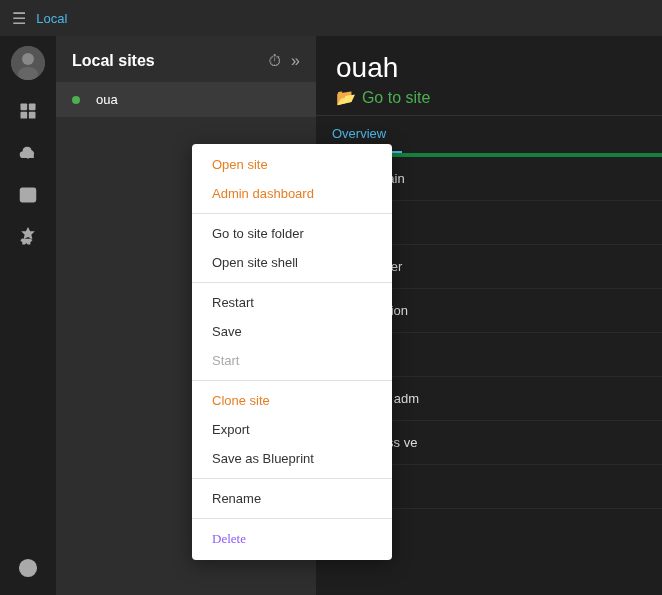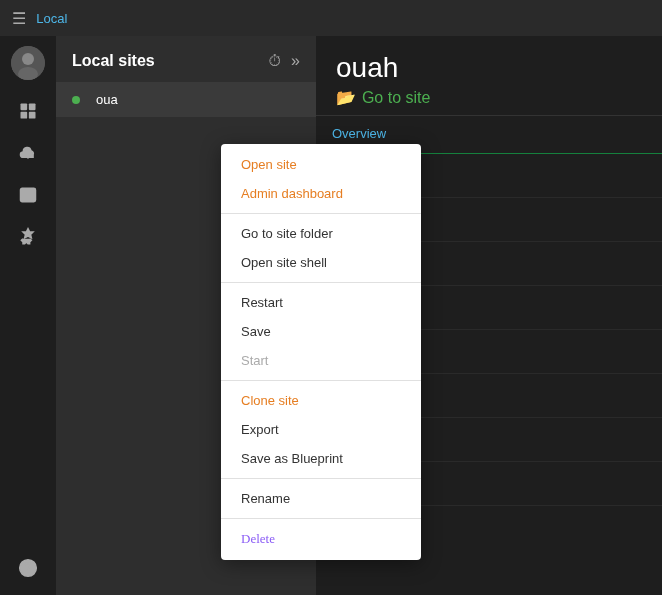--- a/index.html
+++ b/index.html
@@ -144,21 +144,20 @@
     .context-menu {
       position: absolute;
       left: 136px;
       top: 108px;
       width: 200px;
       background: #fff;
       border-radius: 4px;
       box-shadow: 0 4px 20px rgba(0,0,0,0.4);
       z-index: 100;
       padding: 6px 0;
-      margin-left: 29px;
     }
     .context-menu-item {
       padding: 7px 20px;
       font-size: 13px;
       color: #333;
       cursor: pointer;
       white-space: nowrap;
     }
     .context-menu-item.orange {
       color: #e67e22;
@@ -203,21 +202,21 @@
       margin-top: 4px;
     }
     .detail-go-to-site span {
       font-size: 16px;
     }
 
     
     .detail-tabs {
       display: flex;
       gap: 0;
-      border-bottom: 1px solid #15803d;
+      border-bottom: 4px solid #15803d;
     }
     .detail-tab {
       padding: 10px 16px;
       color: #aaa;
       font-size: 13px;
       font-weight: 500;
       cursor: pointer;
       border-bottom: 2px solid transparent;
     }
     .detail-tab.active {

